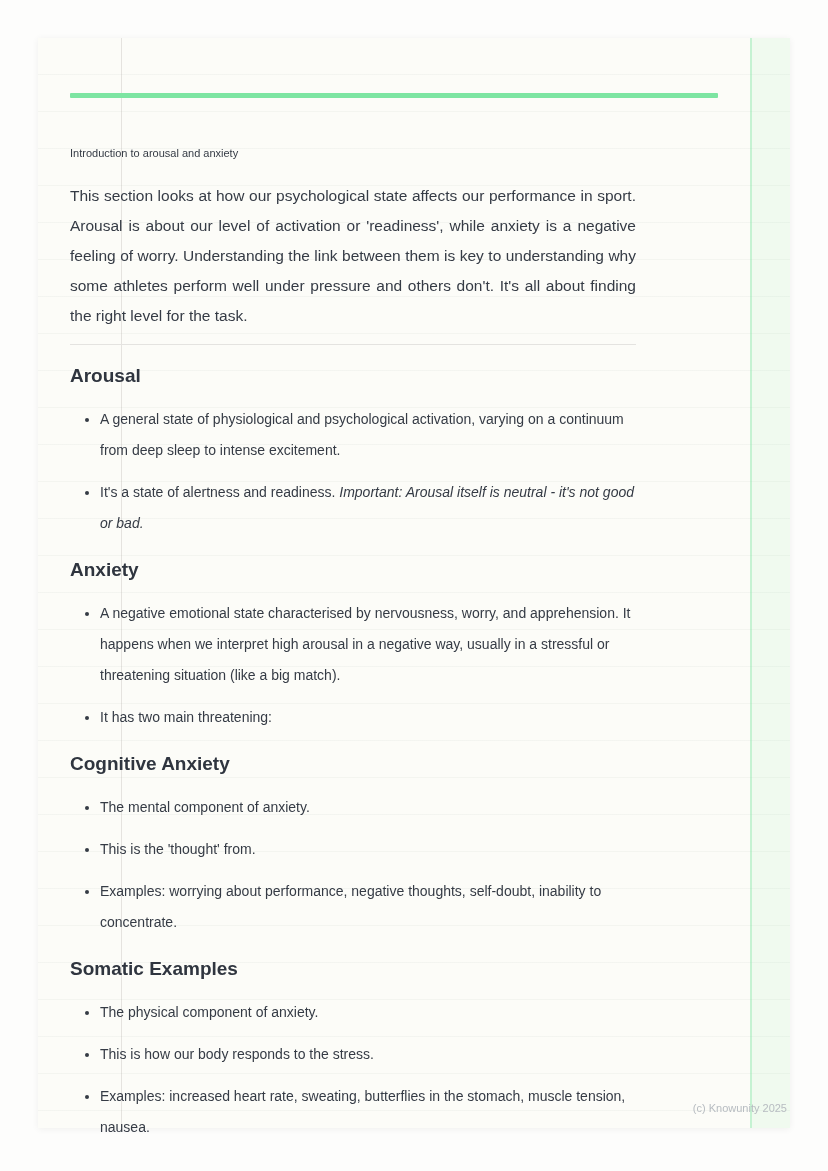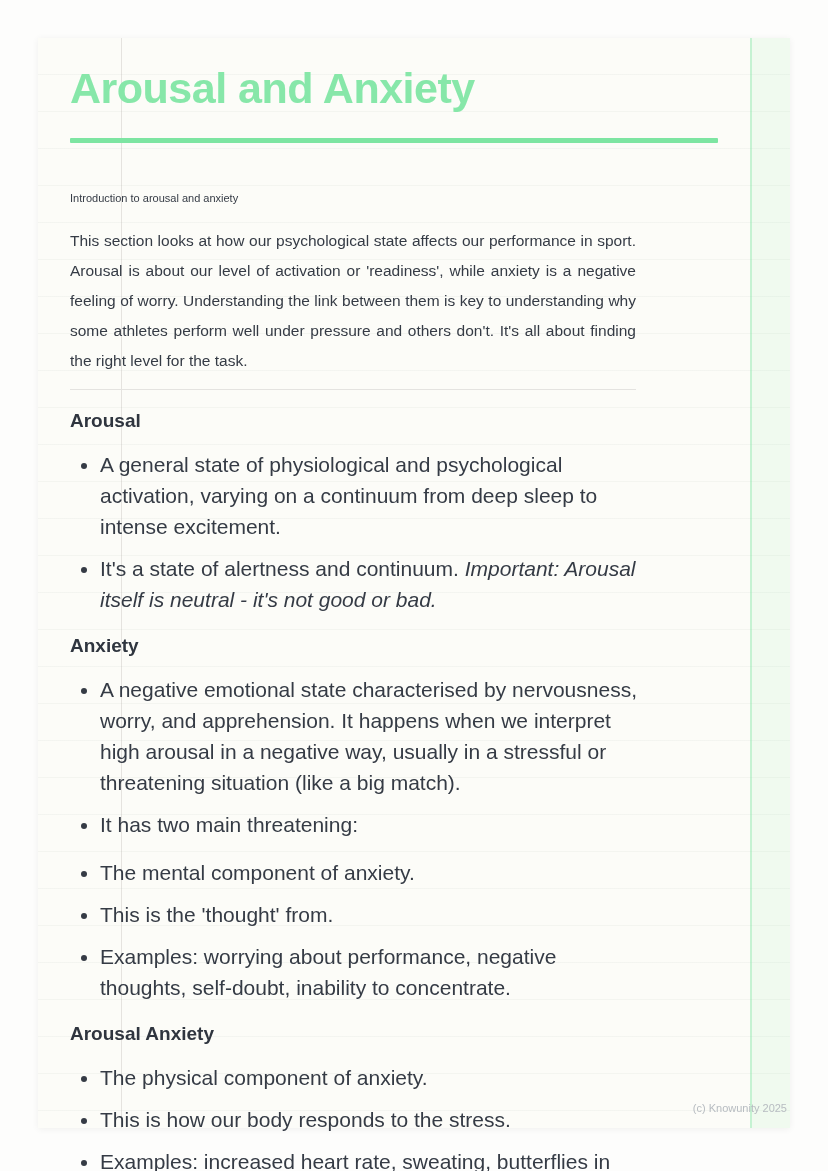--- a/index.html
+++ b/index.html
@@ -117,21 +117,21 @@
 
   ul.bullet-list {
     margin-top: 17px;
     margin-bottom: 4px;
     padding-left: 30px;
     list-style: disc;
   }
 
   ul.bullet-list li {
     max-width: 542px;
-    font-size: 21px;
+    font-size: 14px;
     line-height: 31px;
     margin-bottom: 11px;
     color: #353b45;
   }
 
   ul.bullet-list li .italic-part {
     font-style: italic;
   }
 
   .watermark {
@@ -146,63 +146,63 @@
 <body>
 
 <div class="canvas">
   <div class="page">
 
     <div class="margin-line-left"></div>
     <div class="accent-strip-right"></div>
 
     <div class="content">
 
-      <h1 class="doc-title">Arousal and Anxiety</h1>
       <div class="title-rule"></div>
 
       <p class="intro-label">Introduction to arousal and anxiety</p>
 
       <p class="intro-paragraph">This section looks at how our psychological state affects our performance in sport. Arousal is about our level of activation or 'readiness', while anxiety is a negative feeling of worry. Understanding the link between them is key to understanding why some athletes perform well under pressure and others don't. It's all about finding the right level for the task.</p>
 
       <hr class="section-divider">
 
 
       <h3 class="sub-heading">Arousal</h3>
       <ul class="bullet-list">
         <li>
           <span>A general state of physiological and psychological activation, varying on a continuum from deep sleep to intense excitement.</span><span class="italic-part"></span>
         </li>
         <li>
-          <span>It's a state of alertness and continuum. </span><span class="italic-part">Important: Arousal itself is neutral - it's not good or bad.</span>
+          <span>It's a state of alertness and readiness. </span><span class="italic-part">Important: Arousal itself is neutral - it's not good or bad.</span>
         </li>
       </ul>
 
       <h3 class="sub-heading">Anxiety</h3>
       <ul class="bullet-list">
         <li>
           <span>A negative emotional state characterised by nervousness, worry, and apprehension. It happens when we interpret high arousal in a negative way, usually in a stressful or threatening situation (like a big match).</span><span class="italic-part"></span>
         </li>
         <li>
           <span>It has two main threatening:</span><span class="italic-part"></span>
         </li>
       </ul>
 
+      <h3 class="sub-heading">Cognitive Anxiety</h3>
       <ul class="bullet-list">
         <li>
           <span>The mental component of anxiety.</span><span class="italic-part"></span>
         </li>
         <li>
           <span>This is the 'thought' from.</span><span class="italic-part"></span>
         </li>
         <li>
           <span>Examples: worrying about performance, negative thoughts, self-doubt, inability to concentrate.</span><span class="italic-part"></span>
         </li>
       </ul>
 
-      <h3 class="sub-heading">Arousal Anxiety</h3>
+      <h3 class="sub-heading">Somatic Examples</h3>
       <ul class="bullet-list">
         <li>
           <span>The physical component of anxiety.</span><span class="italic-part"></span>
         </li>
         <li>
           <span>This is how our body responds to the stress.</span><span class="italic-part"></span>
         </li>
         <li>
           <span>Examples: increased heart rate, sweating, butterflies in the stomach, muscle tension, nausea.</span><span class="italic-part"></span>
         </li>

